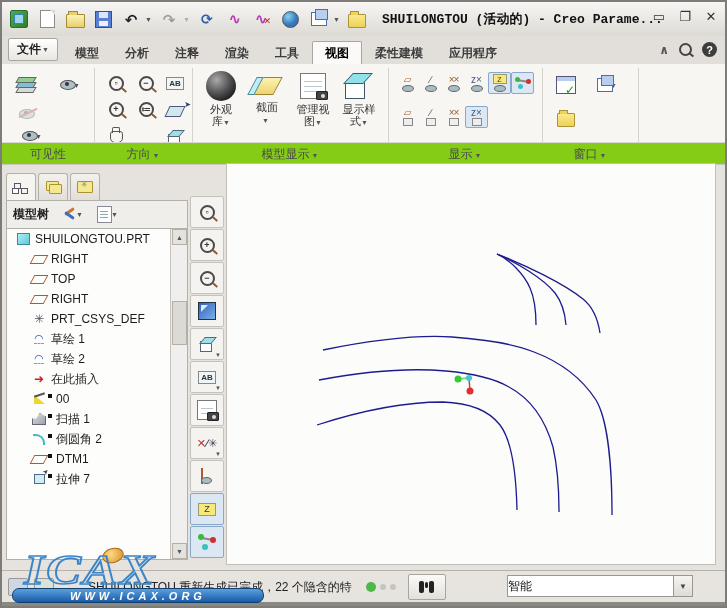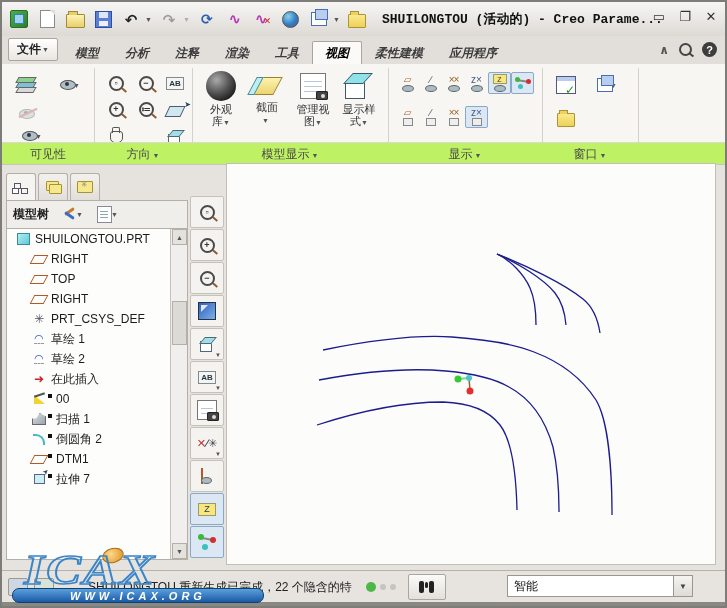--- a/index.html
+++ b/index.html
@@ -37,32 +37,32 @@
   .i-yfolder{width:16px;height:12px;background:linear-gradient(#fbe98c,#edd158);border:1px solid #ab9336;border-radius:1px;position:relative;margin-top:3px;}
   .i-yfolder::before{content:"";position:absolute;left:1px;top:-4px;width:7px;height:3px;background:#edd158;border:1px solid #ab9336;border-bottom:none;}
   .qa-sep{color:#666;font-size:9px;margin-left:112px;}
   
   .tabrow{position:absolute;left:0;top:34px;width:723px;height:28px;background:#e2dfda;
           border-bottom:1px solid #c9c6c0;display:flex;align-items:flex-end;}
   .filebtn{margin:3px 4px 3px 6px;height:21px;padding:0 8px;background:linear-gradient(#ffffff,#e9e6e1);
            border:1px solid #a9a6a0;border-radius:2px;display:flex;align-items:center;gap:4px;
            font-weight:bold;color:#222;}
   .tab{height:22px;padding:0 12px;display:flex;align-items:center;font-weight:bold;color:#3c3c3c;
-       border:1px solid transparent;border-bottom:none;font-style:italic;}
+       border:1px solid transparent;border-bottom:none;}
   .tab.active{background:#fbfaf8;border-color:#a9a6a0;border-radius:2px 2px 0 0;color:#000;}
   .tabrow-right{position:absolute;right:8px;top:6px;display:flex;gap:10px;align-items:center;}
   .collapse-g{color:#555;font-size:12px;font-weight:bold;}
   .i-search{width:9px;height:9px;border:2px solid #444;border-radius:50%;position:relative;}
   .i-search::after{content:"";position:absolute;width:5px;height:2px;background:#444;right:-4px;bottom:-2px;transform:rotate(40deg);}
   .i-help{width:15px;height:15px;border-radius:50%;background:#3d3d3d;color:#fff;font-weight:bold;font-size:11px;
           display:flex;align-items:center;justify-content:center;}
   
   .ribbon{position:absolute;left:0;top:62px;width:723px;height:78px;background:#f7f6f3;}
   .gsep{position:absolute;top:4px;height:92px;width:1px;background:#d5d2cc;}
-  .grouplabels{position:absolute;left:0;top:140px;width:723px;height:21px;background:#bef264;
+  .grouplabels{position:absolute;left:0;top:140px;width:723px;height:21px;background:#84cc16;
                border-top:1px solid #dcd9d3;border-bottom:1px solid #c9c6c0;}
   .glabel{position:absolute;top:3px;text-align:center;color:#4a4a4a;font-size:12px;}
   .glabel .ddsmall{margin-left:2px;}
   .rbtn{position:absolute;display:flex;align-items:center;justify-content:center;border:1px solid transparent;border-radius:2px;}
   
   .i-layers{width:20px;height:16px;position:relative;}
   .i-layers i{position:absolute;left:0;width:16px;height:4px;transform:skewX(-30deg);border:1px solid #666;}
   .i-layers i:nth-child(1){top:0;background:#8fd08f;}
   .i-layers i:nth-child(2){top:5px;background:#7fc0d8;}
   .i-layers i:nth-child(3){top:10px;background:#d8d8d8;}
@@ -193,21 +193,21 @@
   .sico.first{background:#cfd8e2;}
   .smsg{margin-left:34px;color:#222;}
   .sdots{display:flex;align-items:center;gap:4px;margin-left:14px;}
   .sdots i{border-radius:50%;display:block;}
   .binoc{margin-left:12px;width:36px;height:24px;background:linear-gradient(#fbfaf8,#e3e0da);border:1px solid #a9a6a0;border-radius:2px;
          display:flex;align-items:center;justify-content:center;gap:1px;}
   .binoc i{width:5px;height:12px;background:#222;border-radius:2px;display:block;}
   .binoc i.mid{width:3px;height:6px;margin-top:-4px;}
   .scombo{position:absolute;right:32px;top:573px;width:186px;height:22px;background:#fff;border:1px solid #9a978f;
           display:flex;align-items:center;box-sizing:border-box;}
-  .scombo .val{flex:1;padding-left:6px;color:#111;}
+  .scombo .val{flex:1;color:#111;}
   .scombo .dd{width:18px;height:20px;background:linear-gradient(#f5f4f1,#dedbd5);border-left:1px solid #9a978f;
               display:flex;align-items:center;justify-content:center;font-size:8px;color:#444;}
   .bottomband{position:absolute;left:0;top:600px;width:723px;height:8px;background:#8a8883;}
   
   .watermark{position:absolute;left:4px;top:544px;width:280px;height:58px;z-index:50;pointer-events:none;}
   .wm-text{position:absolute;left:18px;top:-6px;font-family:"Liberation Serif","DejaVu Serif",serif;
            font-size:52px;font-style:italic;font-weight:bold;color:transparent;
            -webkit-text-stroke:2px #3a85c8;letter-spacing:2px;transform:scaleY(.82);}
   .wm-coin{position:absolute;left:96px;top:2px;width:20px;height:13px;border-radius:50%;
            background:radial-gradient(circle at 40% 35%,#ffd98a,#d89020);border:1.5px solid #a86a10;transform:rotate(-15deg);}

